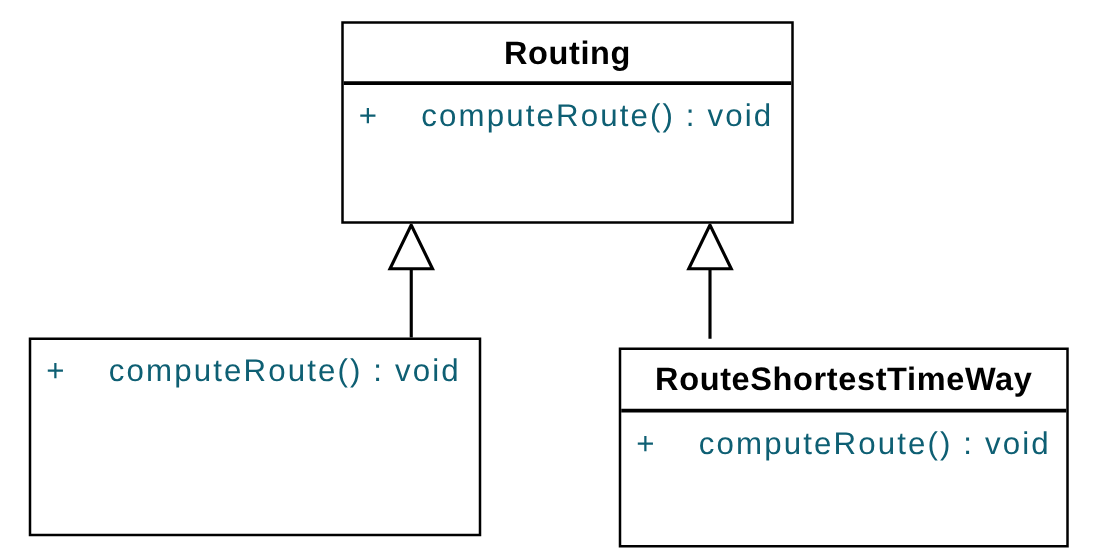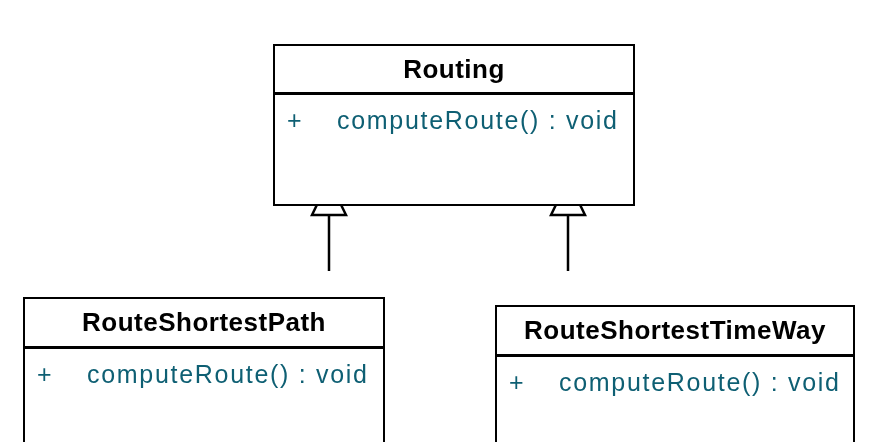--- a/index.html
+++ b/index.html
@@ -19,21 +19,20 @@
     height: 442px;
     background: var(--bg-color);
     overflow: hidden;
   }
   .uml-class {
     position: absolute;
     background: var(--bg-color);
     border: 2px solid var(--border-color);
     display: flex;
     flex-direction: column;
-    margin-top: 27px;
   }
   #box-routing   { left: 273px; top: 17px;  width: 362px; height: 162px; }
   #box-path      { left: 23px;  top: 270px; width: 362px; height: 159px; }
   #box-timeway   { left: 495px; top: 278px; width: 360px; height: 160px; }
 
   .uml-title {
     height: 49px;
     flex: 0 0 auto;
     border-bottom: 3px solid var(--border-color);
     display: flex;
@@ -93,21 +92,20 @@
     <div class="uml-title">Routing</div>
     <div class="uml-methods">
       <div class="uml-method">
         <span class="vis">+</span>
         <span class="sig">computeRoute() : void</span>
       </div>
     </div>
   </div>
 
   <div class="uml-class" id="box-path">
-    <div class="uml-title">RouteShortestPath</div>
     <div class="uml-methods">
       <div class="uml-method">
         <span class="vis">+</span>
         <span class="sig">computeRoute() : void</span>
       </div>
     </div>
   </div>
 
   <div class="uml-class" id="box-timeway">
     <div class="uml-title">RouteShortestTimeWay</div>

